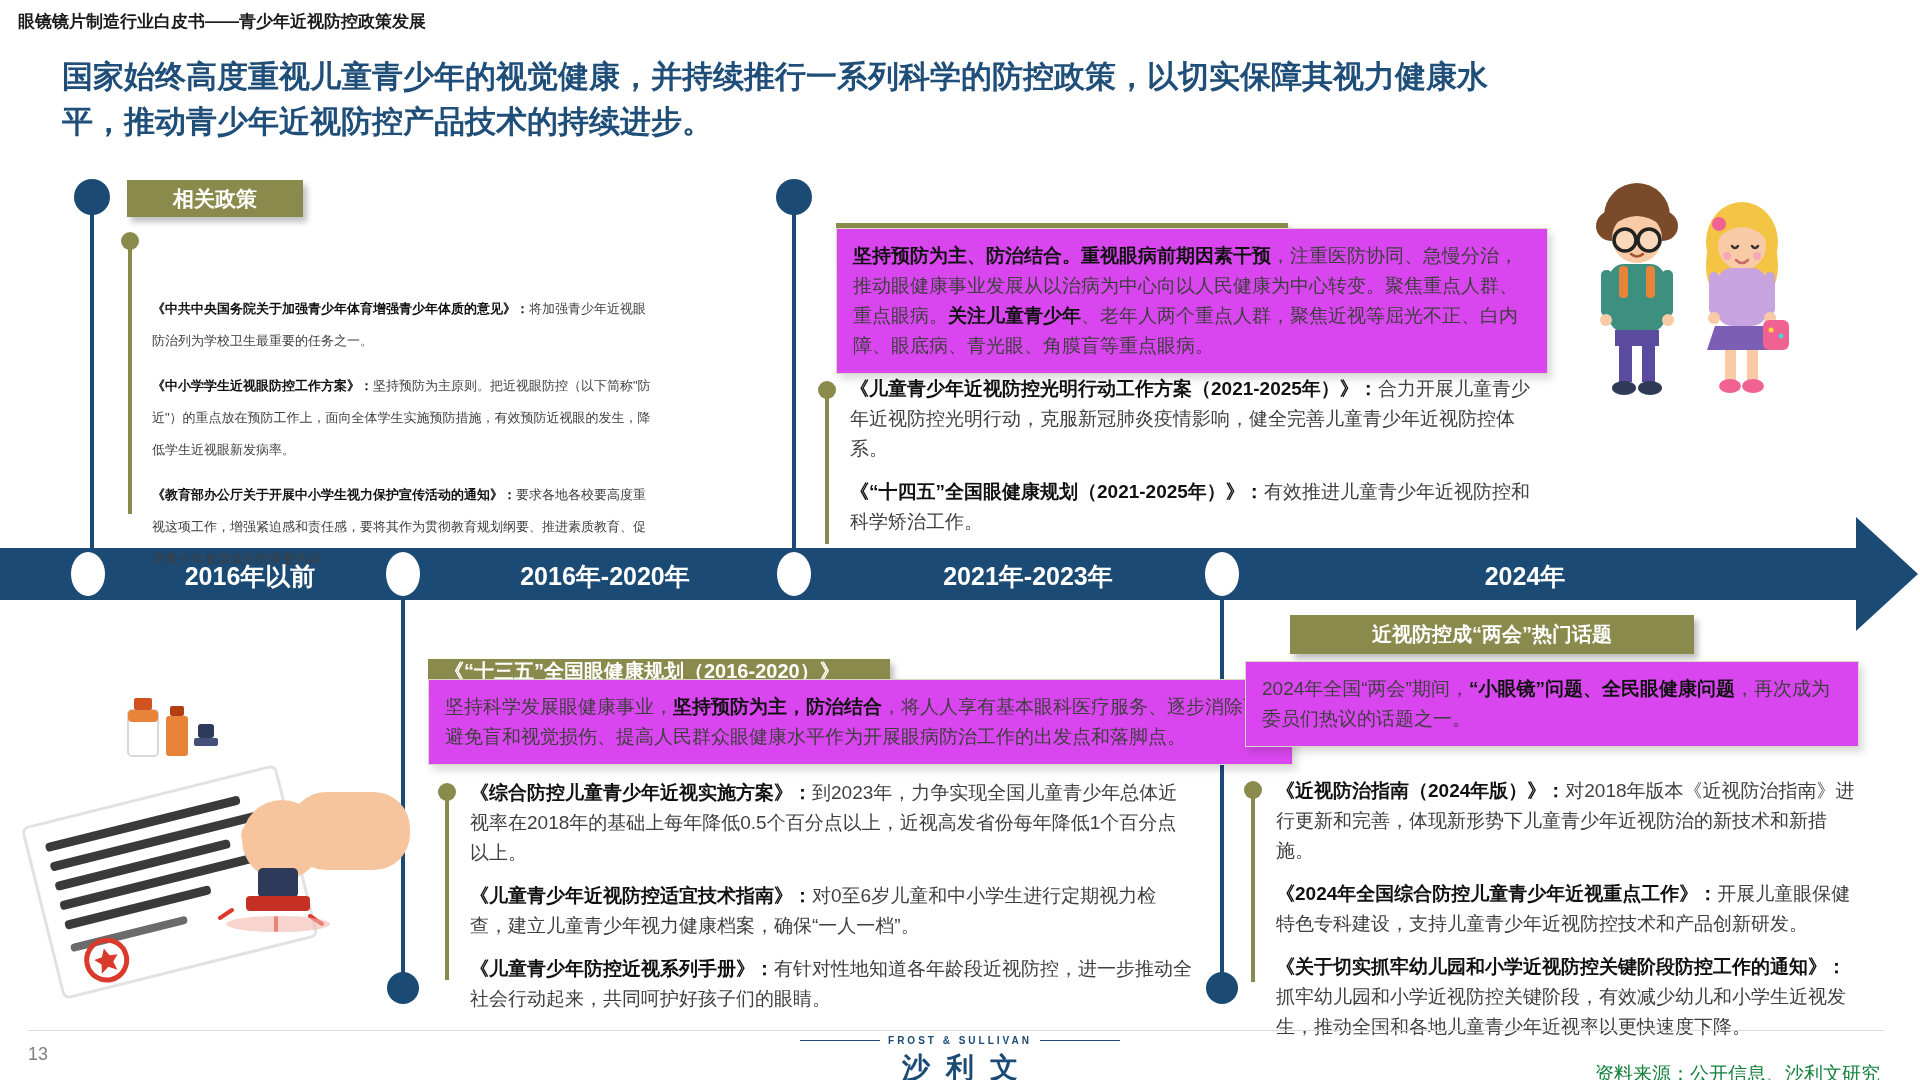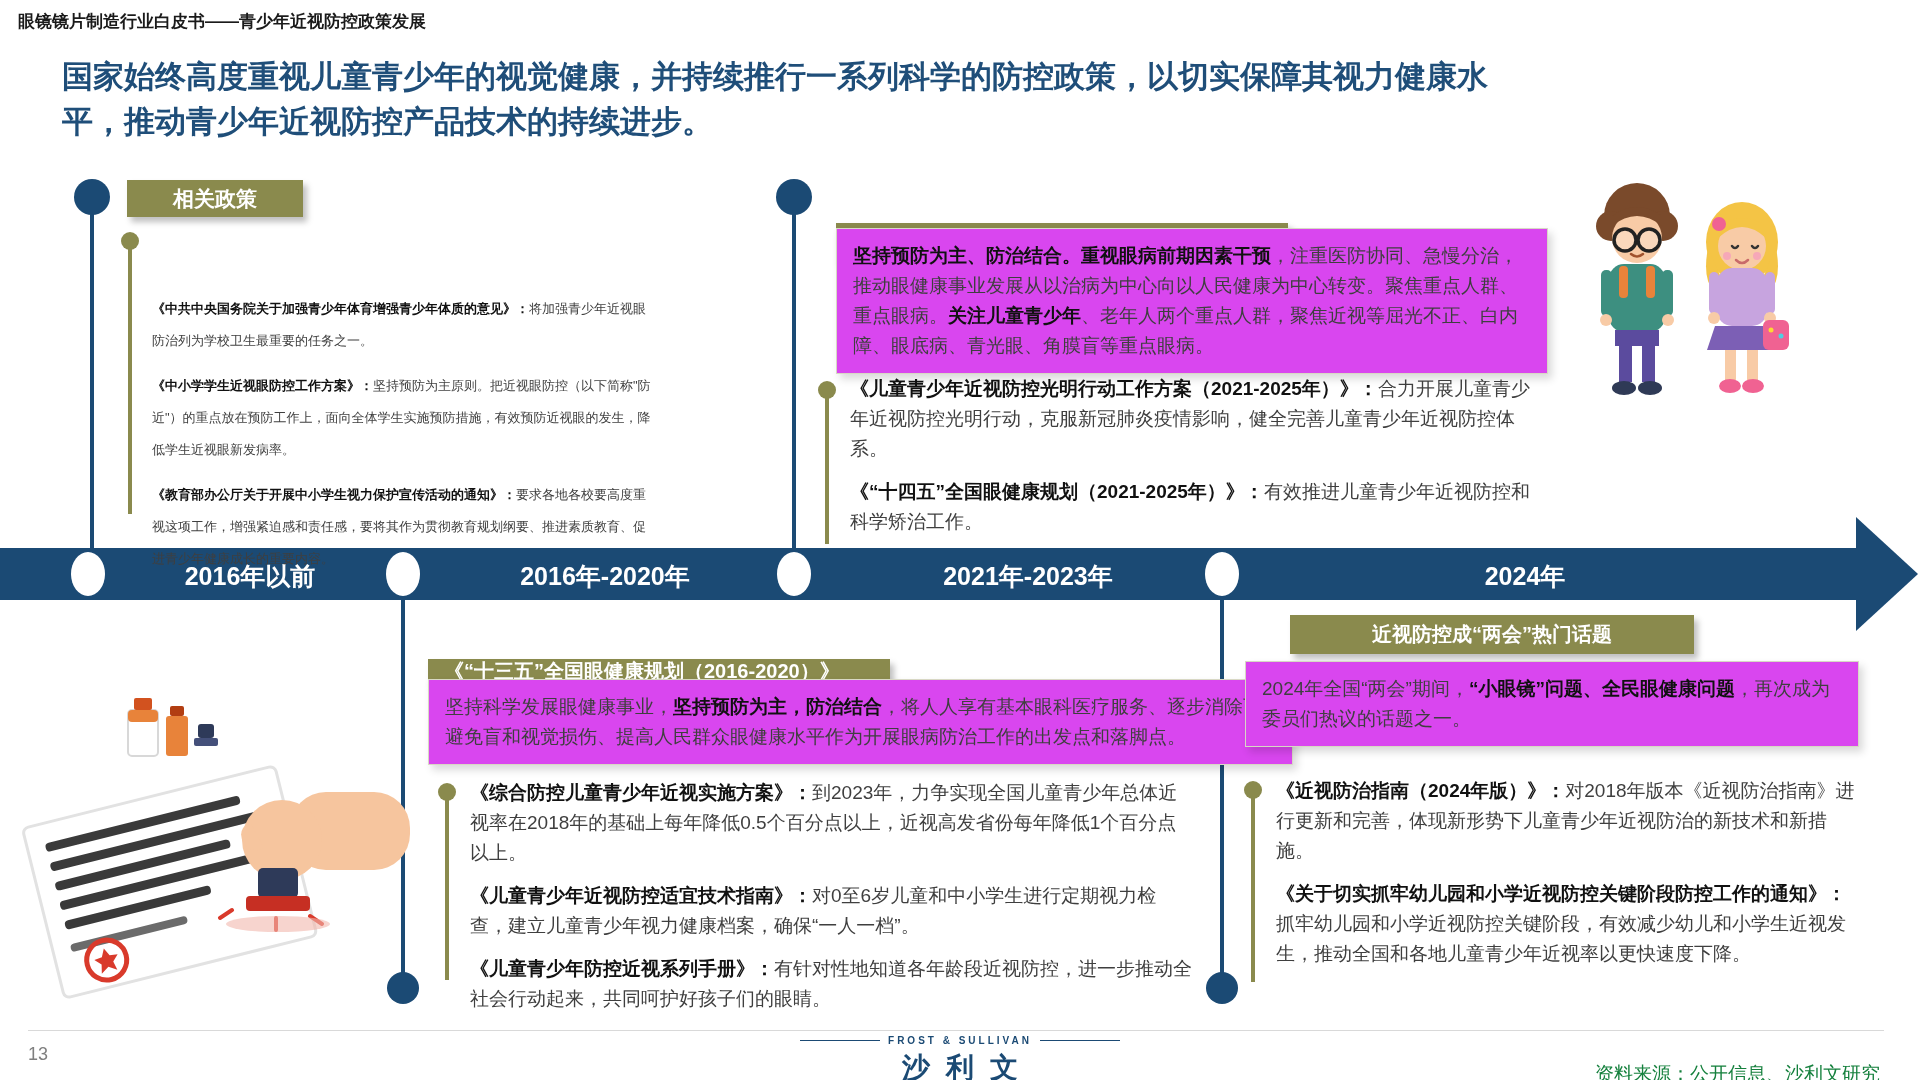--- a/index.html
+++ b/index.html
@@ -101,20 +101,21 @@
     </div>
 
   <div class="badge center" style="left:1245px;top:615px;width:404px;height:39px;font-size:20px;margin-left:45px;">近视防控成“两会”热门话题</div>
   <div class="cream" style="left:1245px;top:661px;width:614px;">
       <p class="para"><span>2024年全国“两会”期间，</span><b>“小眼镜”问题、全民眼健康问题</b><span>，再次成为委员们热议的话题之一。</span></p>
     </div>
   <div class="odot" style="left:1244px;top:781px;"></div>
   <div class="stem" style="left:1251px;top:796px;height:186px;"></div>
   <div class="items" style="left:1276px;top:776px;width:582px;">
       <p class="para"><b>《近视防治指南（2024年版）》：</b><span>对2018年版本《近视防治指南》进行更新和完善，体现新形势下儿童青少年近视防治的新技术和新措施。</span></p>
+      <p class="para"><b>《2024年全国综合防控儿童青少年近视重点工作》：</b><span>开展儿童眼保健特色专科建设，支持儿童青少年近视防控技术和产品创新研发。</span></p>
       <p class="para"><b>《关于切实抓牢幼儿园和小学近视防控关键阶段防控工作的通知》：</b><span>抓牢幼儿园和小学近视防控关键阶段，有效减少幼儿和小学生近视发生，推动全国和各地儿童青少年近视率以更快速度下降。</span></p>
     </div>
 
   <svg class="illus" style="left:1575px;top:168px;" width="235" height="310" viewBox="0 0 235 310">
 
     <g>
       <circle cx="62" cy="48" r="33" fill="#7A4A2B"></circle>
       <circle cx="36" cy="58" r="15" fill="#7A4A2B"></circle>
       <circle cx="88" cy="58" r="15" fill="#7A4A2B"></circle>
       <circle cx="62" cy="70" r="25" fill="#F8CBA6"></circle>

